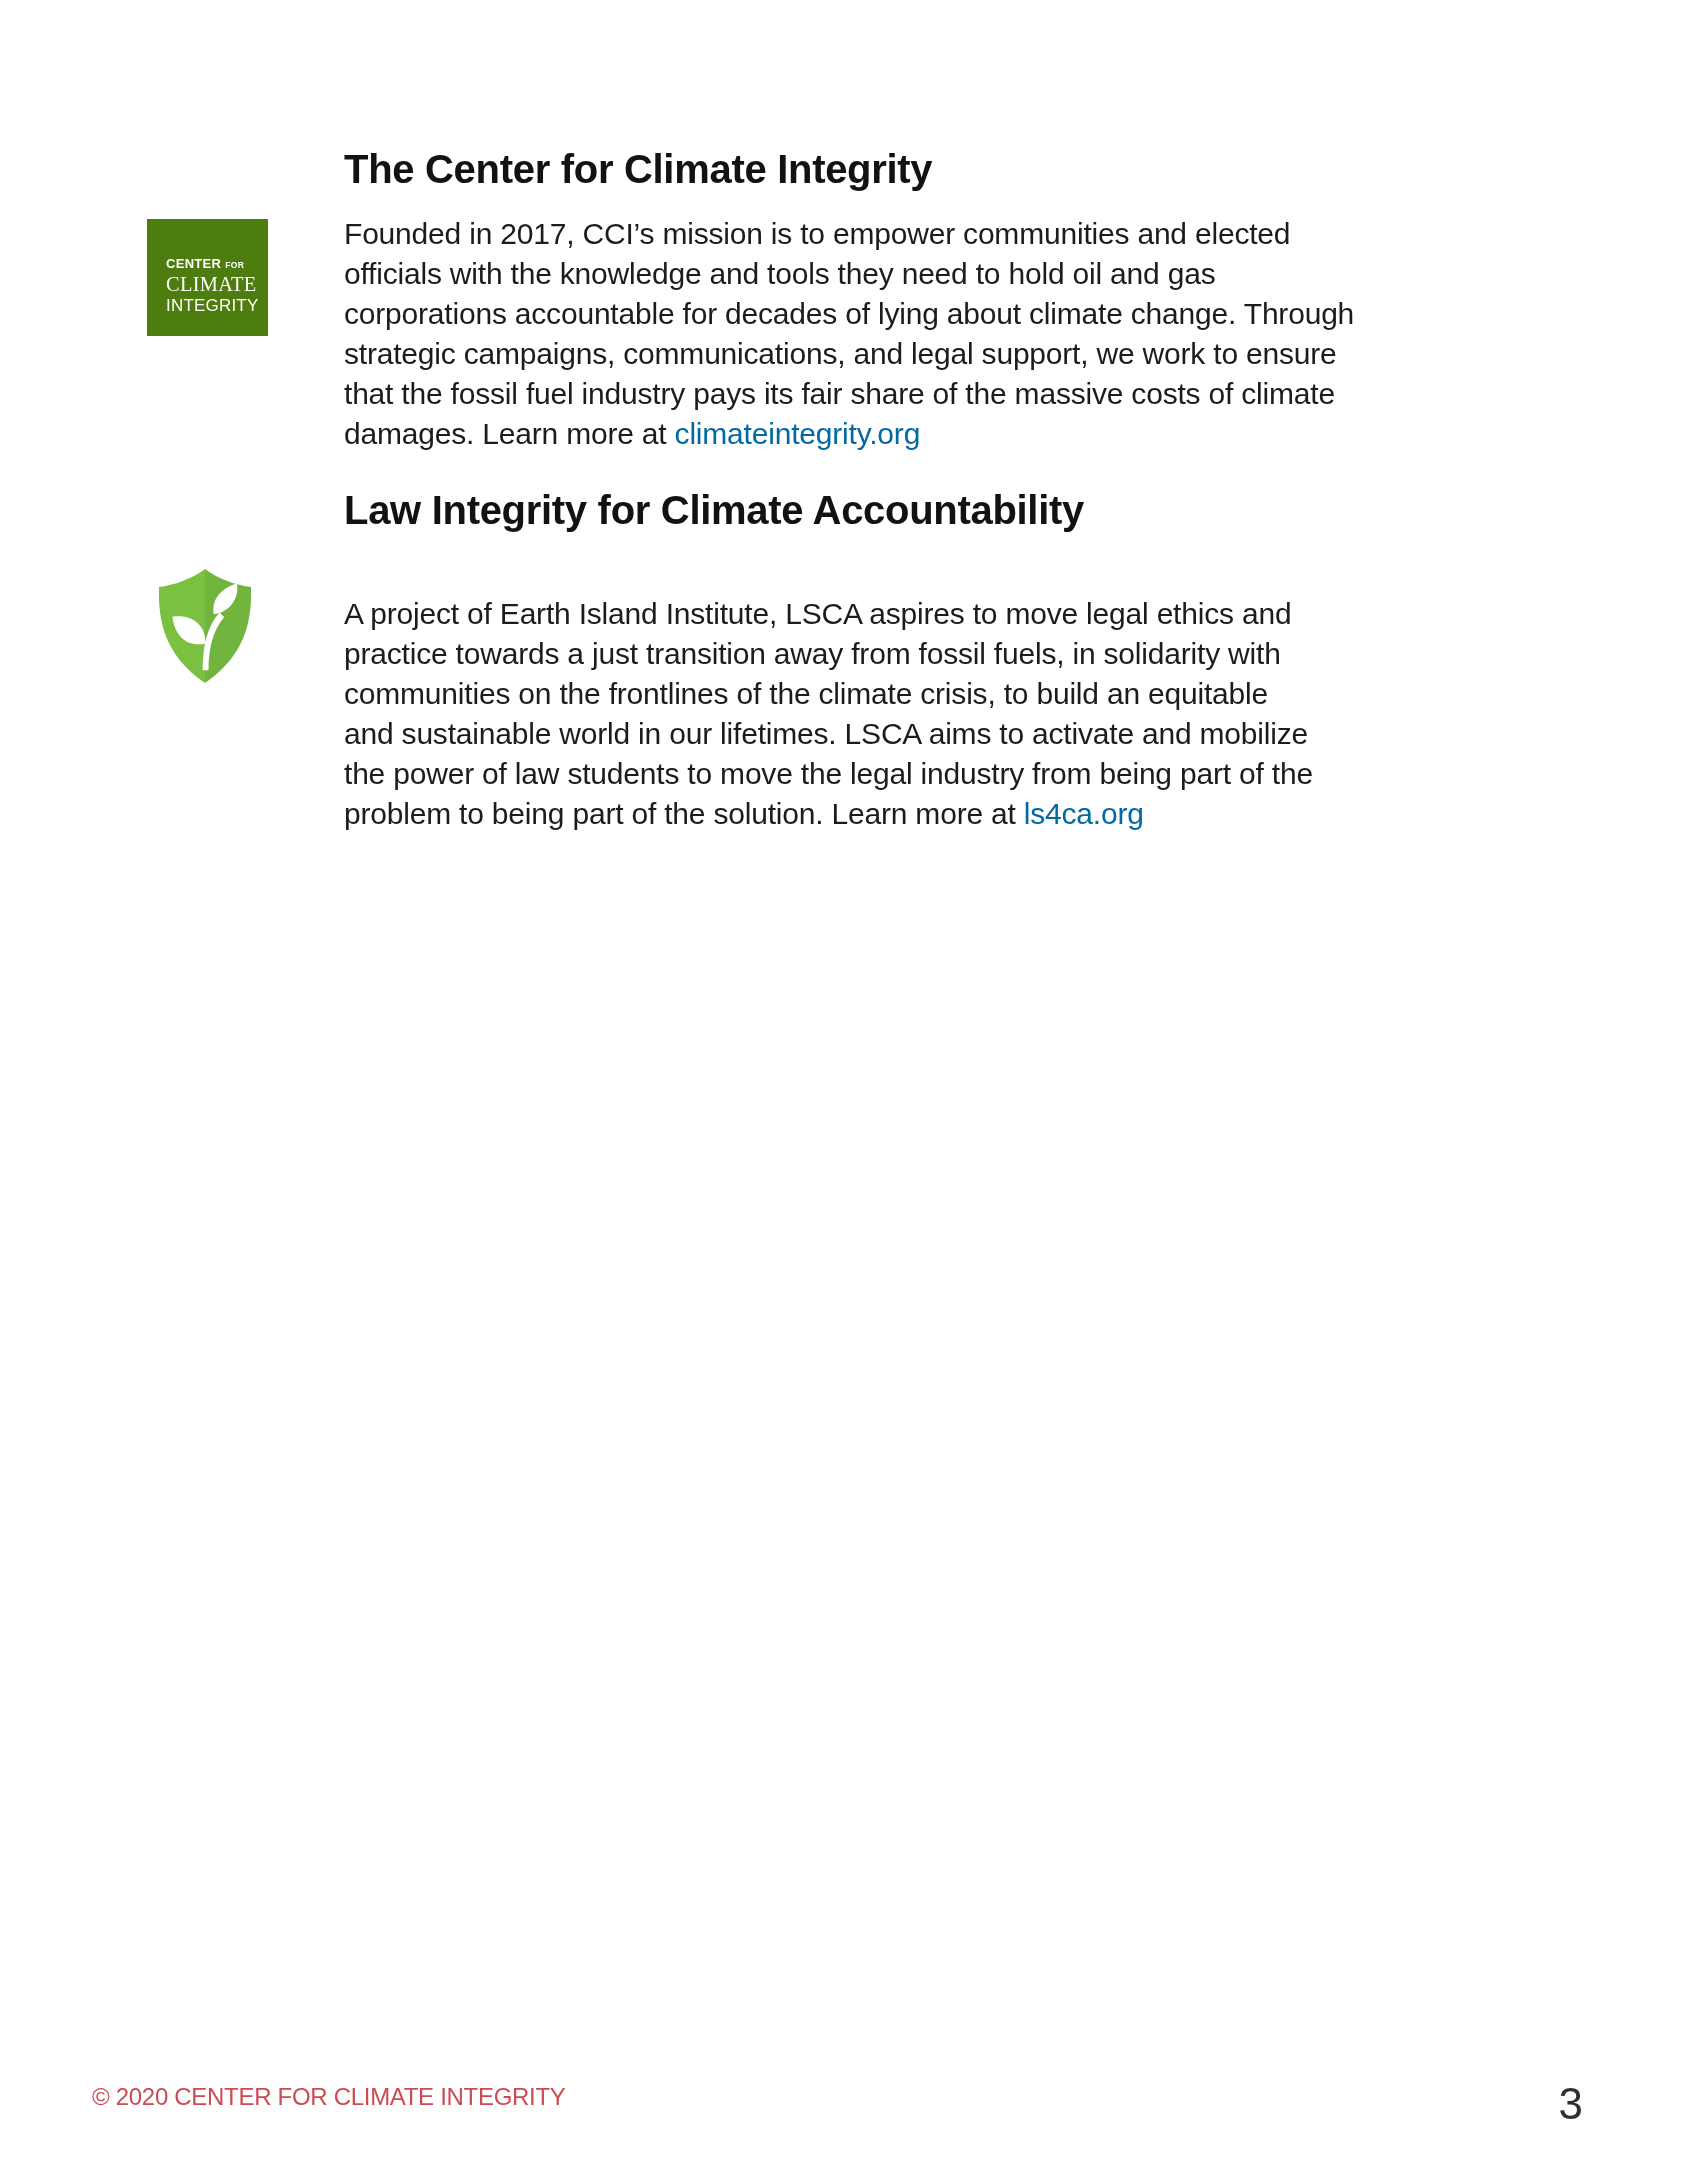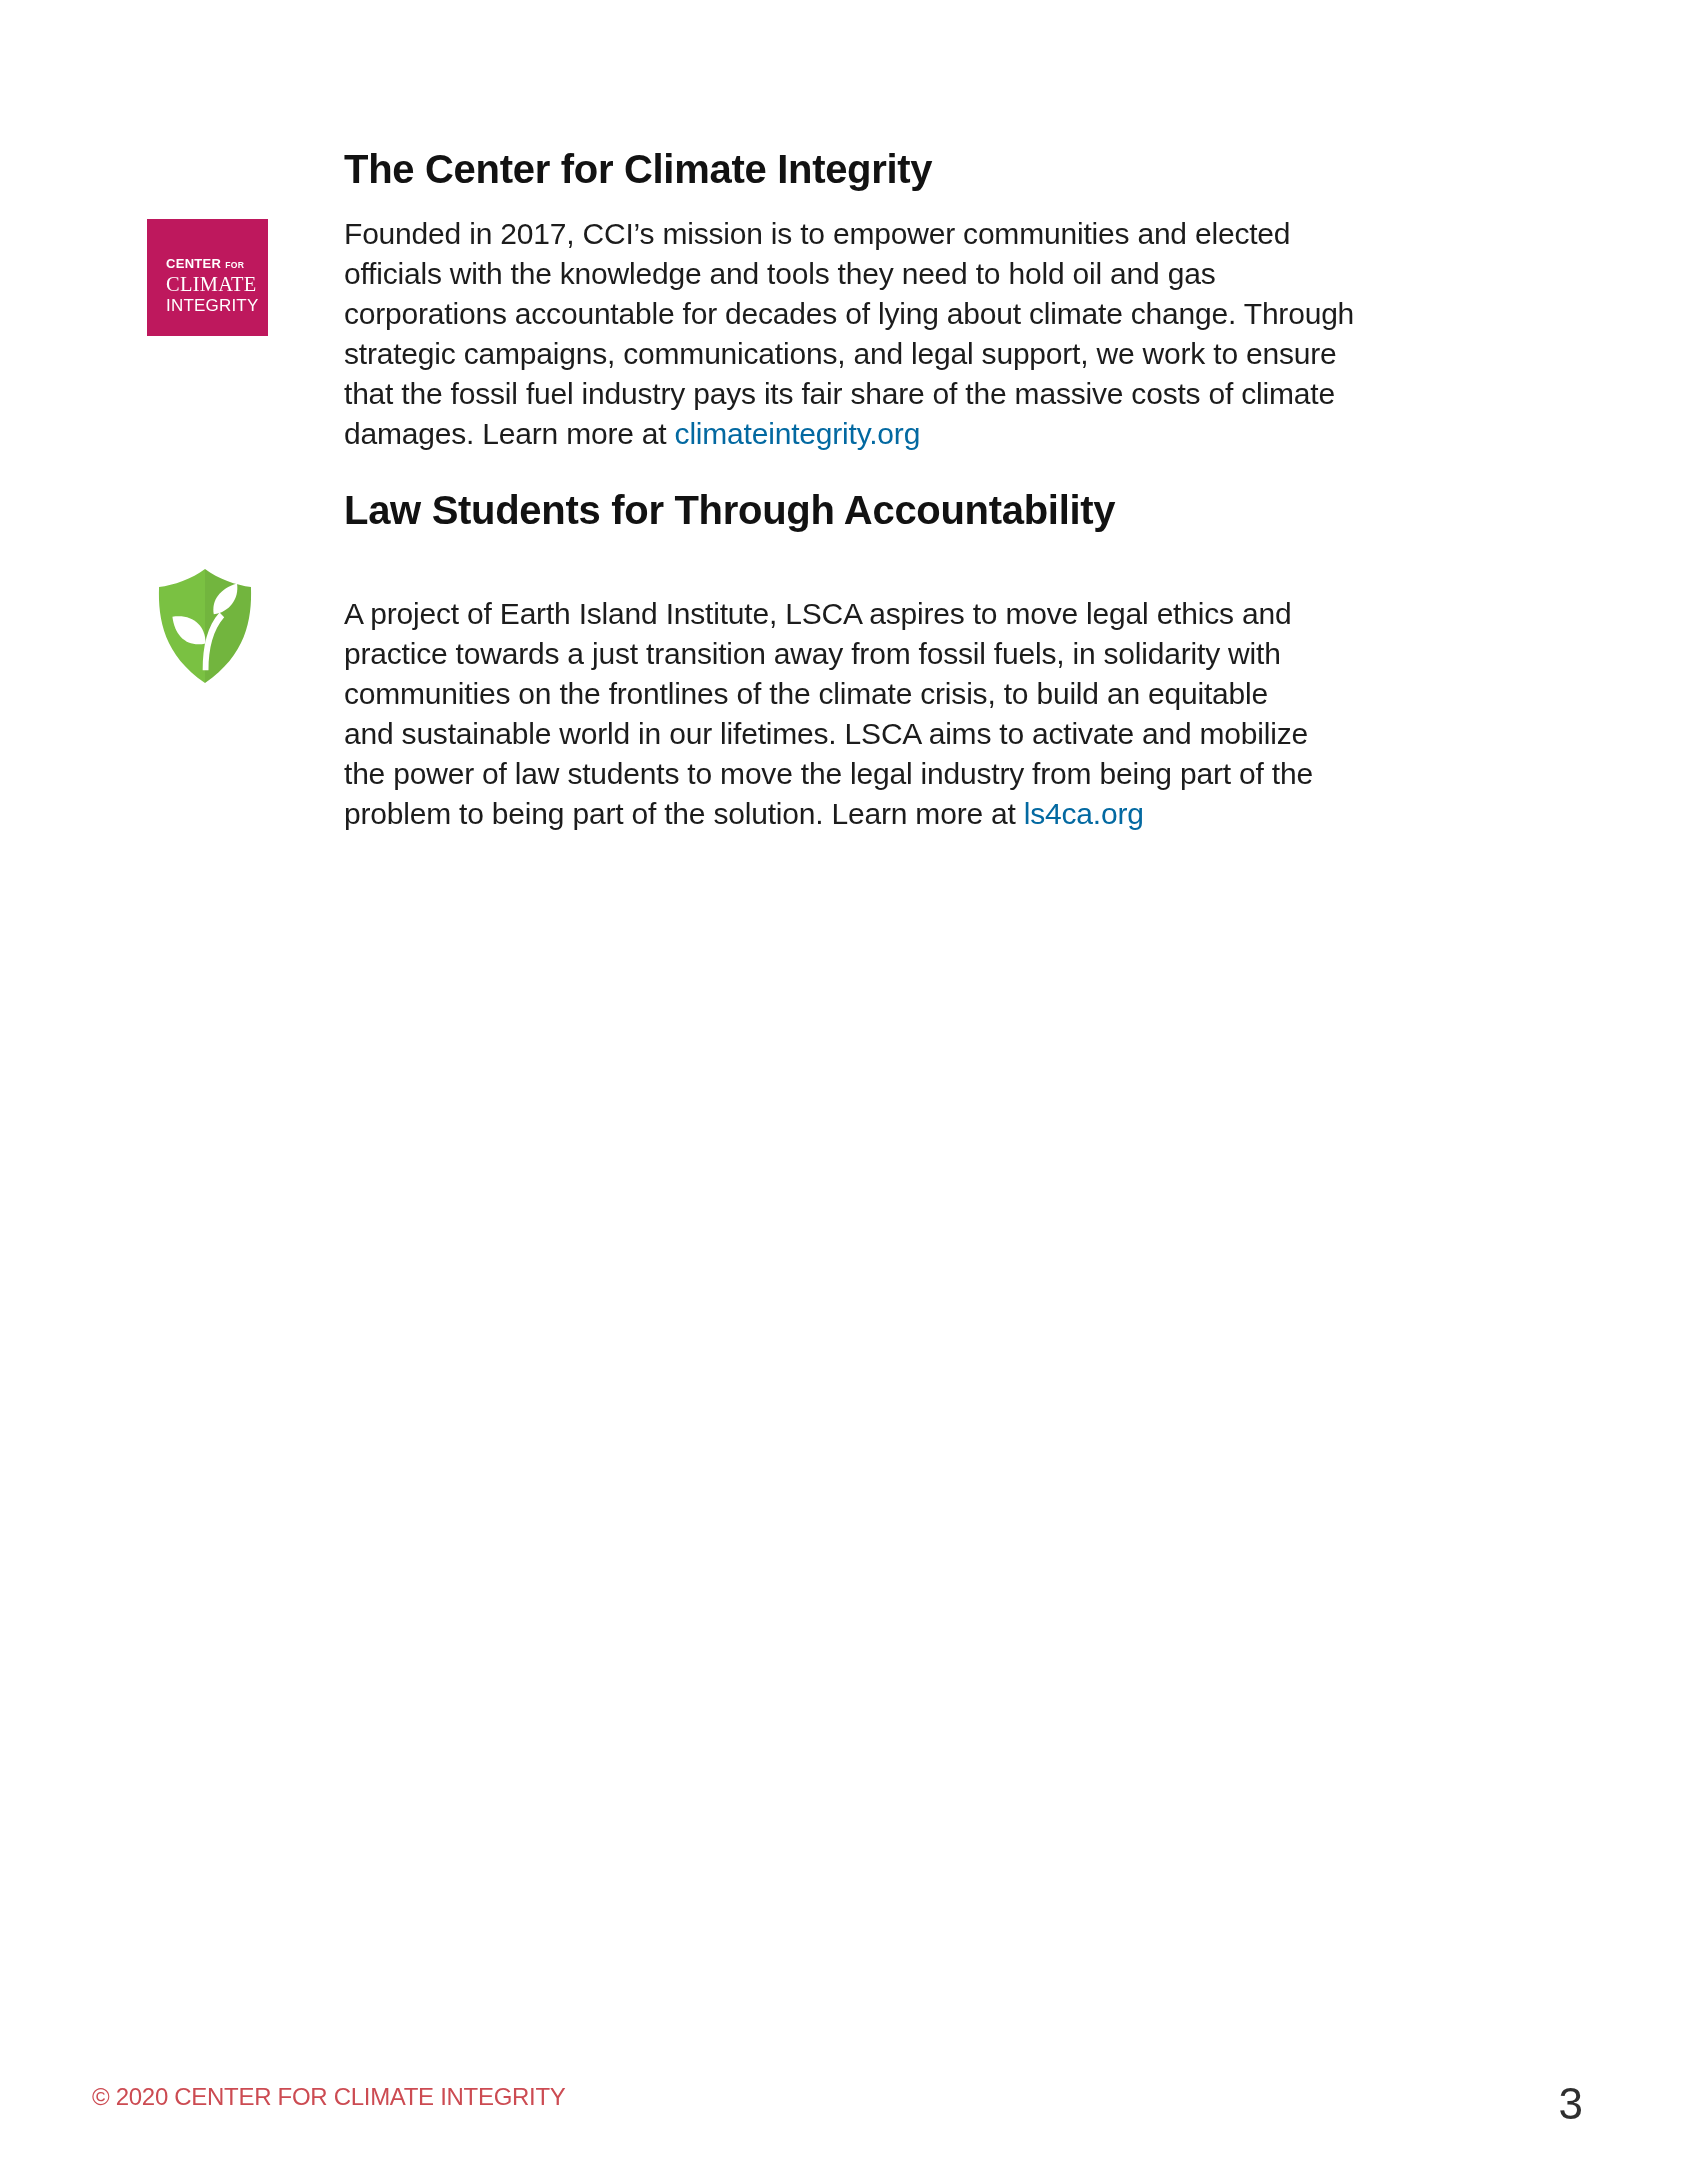--- a/index.html
+++ b/index.html
@@ -37,21 +37,21 @@
   }
   #body-cci  { top: 214px; }
   #body-lsca { top: 584px; margin-top: 10px; }
   .inline-link { color: #0369a1; text-decoration: none; cursor: pointer; }
 
   
   .cci-logo {
     position: absolute;
     left: 147px; top: 219px;
     width: 121px; height: 117px;
-    background: #be185d;
+    background: #4d7c0f;
     color: #ffffff;
     box-sizing: border-box;
     padding: 37px 0 0 19px;
   }
   .cci-line1 { font-weight: 700; font-size: 13px; line-height: 16px; letter-spacing: 0.3px; }
   .cci-line1 .small-for { font-size: 8.6px; letter-spacing: 0.3px; }
   .cci-line2 { font-family: "Liberation Serif", serif; font-size: 20.4px; line-height: 23px; letter-spacing: 0.3px; }
   .cci-line3 { font-weight: 400; font-size: 17px; line-height: 20.4px; letter-spacing: 0.2px; }
 
   
@@ -96,21 +96,21 @@
     <div class="cci-line3">INTEGRITY</div>
   </div>
 
   <p class="body-text" id="body-cci"><span>Founded in 2017, CCI’s mission is to empower communities and elected
 officials with the knowledge and tools they need to hold oil and gas
 corporations accountable for decades of lying about climate change. Through
 strategic campaigns, communications, and legal support, we work to ensure
 that the fossil fuel industry pays its fair share of the massive costs of climate
 damages. Learn more at </span><a class="inline-link">climateintegrity.org</a></p>
 
-  <h2 class="heading" id="heading-lsca">Law Students for Through Accountability</h2>
+  <h2 class="heading" id="heading-lsca">Law Integrity for Climate Accountability</h2>
 
   <div class="lsca-logo">
     <span>
       <svg viewBox="0 0 100 110" xmlns="http://www.w3.org/2000/svg">
         <path d="M50 6 C 39 14.5, 23 20, 10.5 21.5 C 9.5 50, 15 80, 50 104 C 85 80, 90.5 50, 89.5 21.5 C 77 20, 61 14.5, 50 6 Z" fill="#7AC142"></path>
         <path d="M50 6 C 61 14.5, 77 20, 89.5 21.5 C 90.5 50, 85 80, 50 104 Z" fill="rgba(0,0,0,0.06)"></path>
         <path d="M57.5 45 C 55.5 33, 62.5 23, 77.5 18.5 C 79.5 31, 71.5 43, 57.5 45 Z" fill="#ffffff"></path>
         <path d="M50.5 70 C 35 73.5, 24 64, 22 47 C 39 44.5, 50.5 54, 50.5 70 Z" fill="#ffffff"></path>
         <path d="M48 93 C 48 72, 52 55, 62.5 43.5 L 66.5 47.5 C 57 58.5, 53 74, 53 93 Z" fill="#ffffff"></path>
       </svg>

